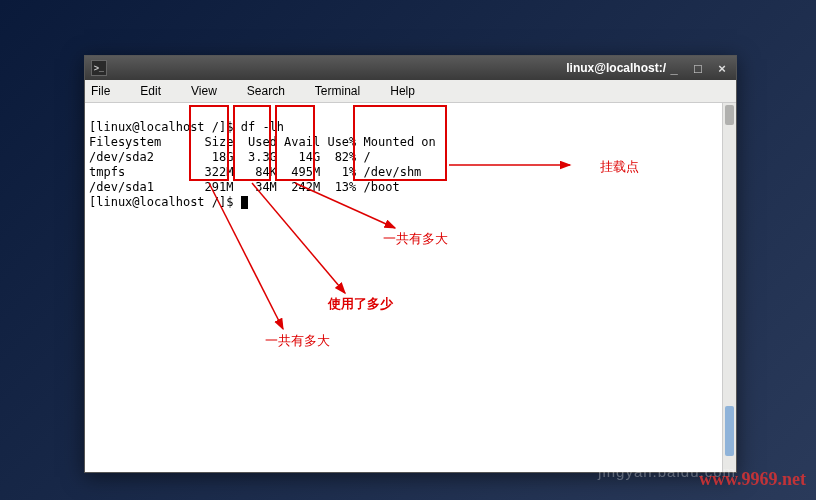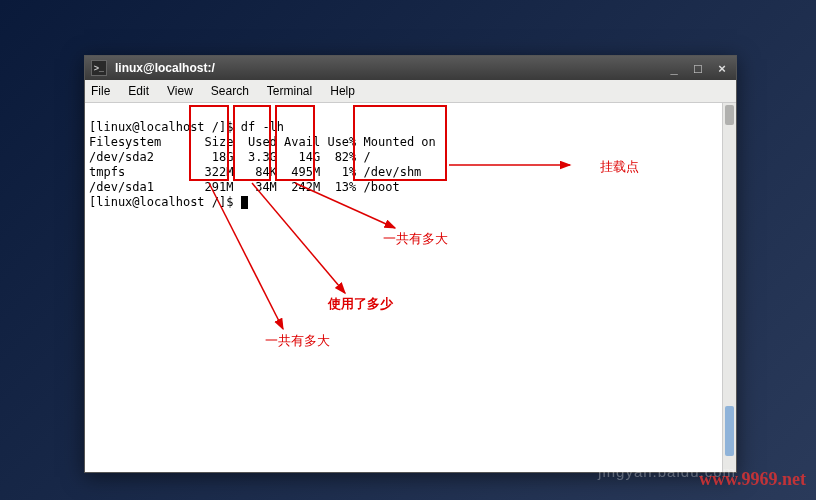--- a/index.html
+++ b/index.html
@@ -36,37 +36,37 @@
       height: 16px;
       background: #2a2a2a;
       border: 1px solid #666;
       margin-right: 8px;
       display: flex;
       align-items: center;
       justify-content: center;
       font-size: 9px;
       color: #ccc;
     }
-    .titlebar .title-text { flex: 1; text-align: left; }
+    .titlebar .title-text { flex: 1; text-align: right; }
     .titlebar .win-controls { display: flex; gap: 8px; }
     .titlebar .win-btn {
       width: 16px; height: 16px;
       display: flex; align-items: center; justify-content: center;
       color: #ddd; font-size: 13px; cursor: pointer;
       font-weight: bold;
     }
     .menubar {
       height: 23px;
       background: #ededeb;
       border-bottom: 1px solid #ccc;
       display: flex;
       align-items: center;
       padding: 0 6px;
       font-size: 12px;
-      gap: 18px;
+      gap: 30px;
     }
     .menu-item { cursor: pointer; }
     .terminal {
       position: relative;
       height: calc(100% - 47px);
       background: #fff;
       font-family: "DejaVu Sans Mono", monospace;
       font-size: 12px;
       line-height: 15px;
       color: #000;

